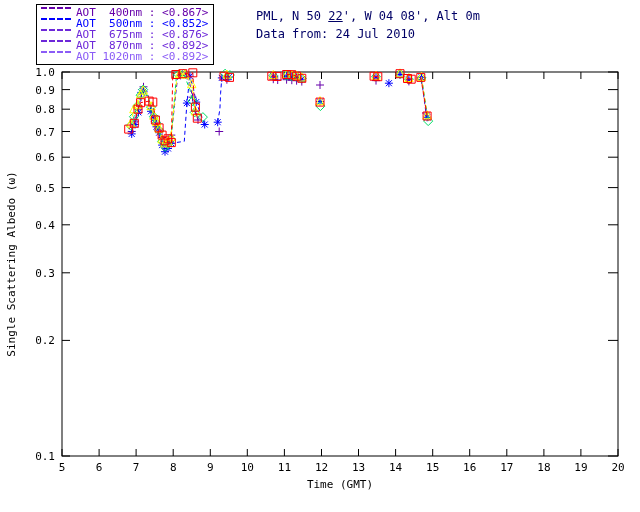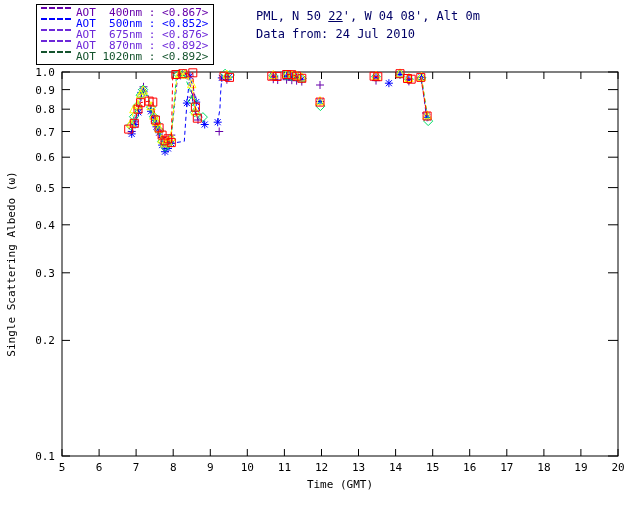--- a/index.html
+++ b/index.html
@@ -304,21 +304,21 @@
         <span class="ltext">AOT  500nm : &lt;0.852&gt;</span>
       </div>
       <div class="lrow" style="color: #6d28d9;">
         <span class="ldash"></span>
         <span class="ltext">AOT  675nm : &lt;0.876&gt;</span>
       </div>
       <div class="lrow" style="color: #6d28d9;">
         <span class="ldash"></span>
         <span class="ltext">AOT  870nm : &lt;0.892&gt;</span>
       </div>
-      <div class="lrow" style="color: #14532d;">
+      <div class="lrow" style="color: #8b5cf6;">
         <span class="ldash"></span>
         <span class="ltext">AOT 1020nm : &lt;0.892&gt;</span>
       </div>
     </div>
   <div id="titles">
     <div class="t1"><span>PML, N 50 </span><span class="u">22</span><span>', W 04 08', Alt 0m</span></div>
     <div class="t2">Data from: 24 Jul 2010</div>
   </div>
 </div>
 

